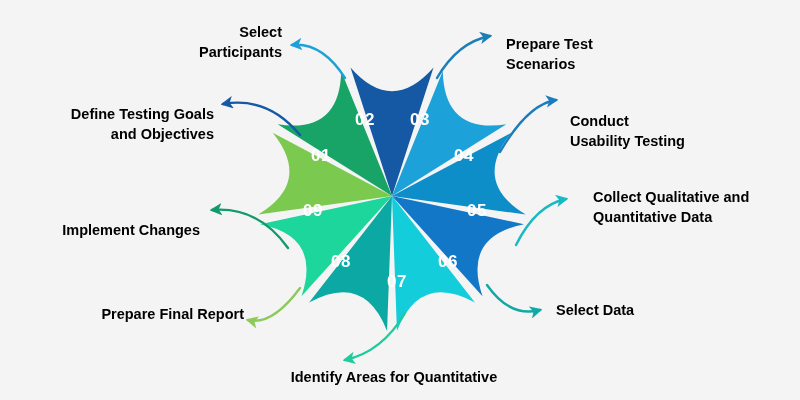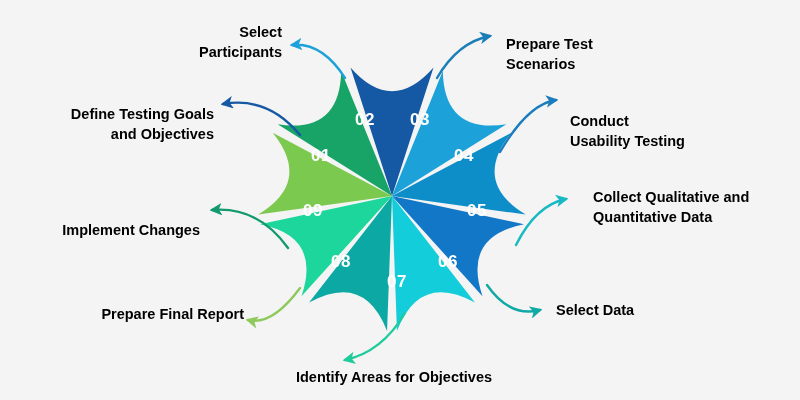--- a/index.html
+++ b/index.html
@@ -126,18 +126,18 @@
 and Objectives</div>
       <div class="step-label lbl-left" style="left: 104px; top: 22px; width: 178px;">Select
 Participants</div>
       <div class="step-label lbl-right" style="left: 506px; top: 34px; width: 190px;">Prepare Test
 Scenarios</div>
       <div class="step-label lbl-right" style="left: 570px; top: 83px; width: 200px; margin-top: 28px;">Conduct
 Usability Testing</div>
       <div class="step-label lbl-right" style="left: 593px; top: 187px; width: 212px;">Collect Qualitative and
 Quantitative Data</div>
       <div class="step-label lbl-right" style="left: 556px; top: 300px; width: 150px;">Select Data</div>
-      <div class="step-label lbl-center" style="left: 258px; top: 367px; width: 272px;">Identify Areas for Objectives</div>
+      <div class="step-label lbl-center" style="left: 258px; top: 367px; width: 272px;">Identify Areas for Quantitative</div>
       <div class="step-label lbl-left" style="left: 66px; top: 304px; width: 178px;">Prepare Final Report</div>
       <div class="step-label lbl-left" style="left: 24px; top: 204px; width: 176px; margin-top: 16px;">Implement Changes</div>
     </div>
 
 </div>
 
 </body></html>

